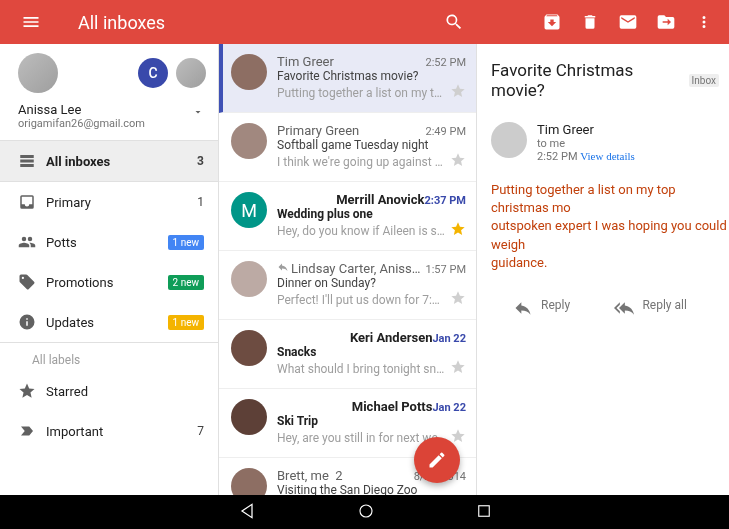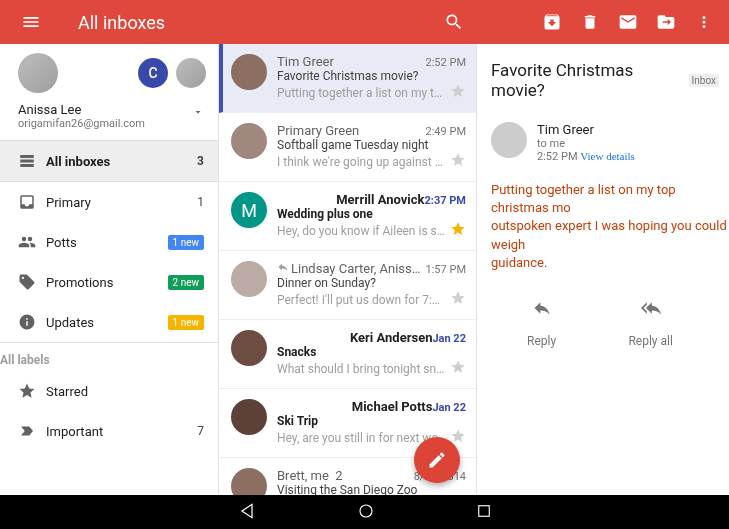--- a/index.html
+++ b/index.html
@@ -72,21 +72,21 @@
   .nav-item .ico { width:28px; display:flex; align-items:center; justify-content:flex-start;}
   .nav-item .ico svg { fill:#616161; width:18px; height:18px;}
   .nav-item .label { flex:1; }
   .nav-item .count { font-size:12px; color:#424242;}
   .nav-item.selected .count { font-weight:700;}
   .badge { font-size:10px; color:#fff; padding:2px 5px; border-radius:2px;}
   .badge.blue { background:#4285f4;}
   .badge.green { background:#0f9d58;}
   .badge.yellow { background:#f4b400;}
   .section-header {
-    font-size:12px; color:#9e9e9e; padding:10px 14px 4px 0;font-weight:bold;
+    font-size:12px; color:#9e9e9e; padding:10px 14px 4px 32px;
   }
   
   .msg-list {
     width: 258px;
     border-right:1px solid #e0e0e0;
     overflow:hidden;
     position:relative;
     background:#fff;
   }
   .msg-item {
@@ -132,21 +132,21 @@
   .reader .hdr {
     display:flex; gap:10px; margin-top:22px;
   }
   .reader .hdr .avatar { width:36px; height:36px; border-radius:50%; background:#ccc;}
   .reader .fromline { font-size:13px; font-weight:400;}
   .reader .toline { font-size:11px; color:#757575;}
   .reader .metaline { font-size:11px; color:#757575;}
   .reader .metaline .link { color:#1a73e8; cursor:pointer;font-family:Liberation Serif, serif;}
   .reader .content { font-size:13px; color:#c2410c; margin-top:18px; line-height:1.4; padding-right:2px;}
   .reader .actions { display:flex; justify-content:space-around; margin-top:26px; color:#757575; font-size:12px; padding-right:20px;}
-  .reader .actions .act { display:flex; flex-direction:column; align-items:center; gap:16px; cursor:pointer;}
+  .reader .actions .act { display:flex; align-items:flex-start; gap:8px; cursor:pointer;}
   .reader .actions svg { fill:#757575; width:20px; height:20px;}
   
   .android-nav {
     position:absolute; bottom:0; left:0; right:0;
     height:34px; background:#000; display:flex; align-items:center; justify-content:center; gap:100px;
   }
   .android-nav svg { fill:none; stroke:#fff; stroke-width:1.5;}
   
   .photo { background: linear-gradient(135deg,#bdbdbd,#9e9e9e);}
 </style>

